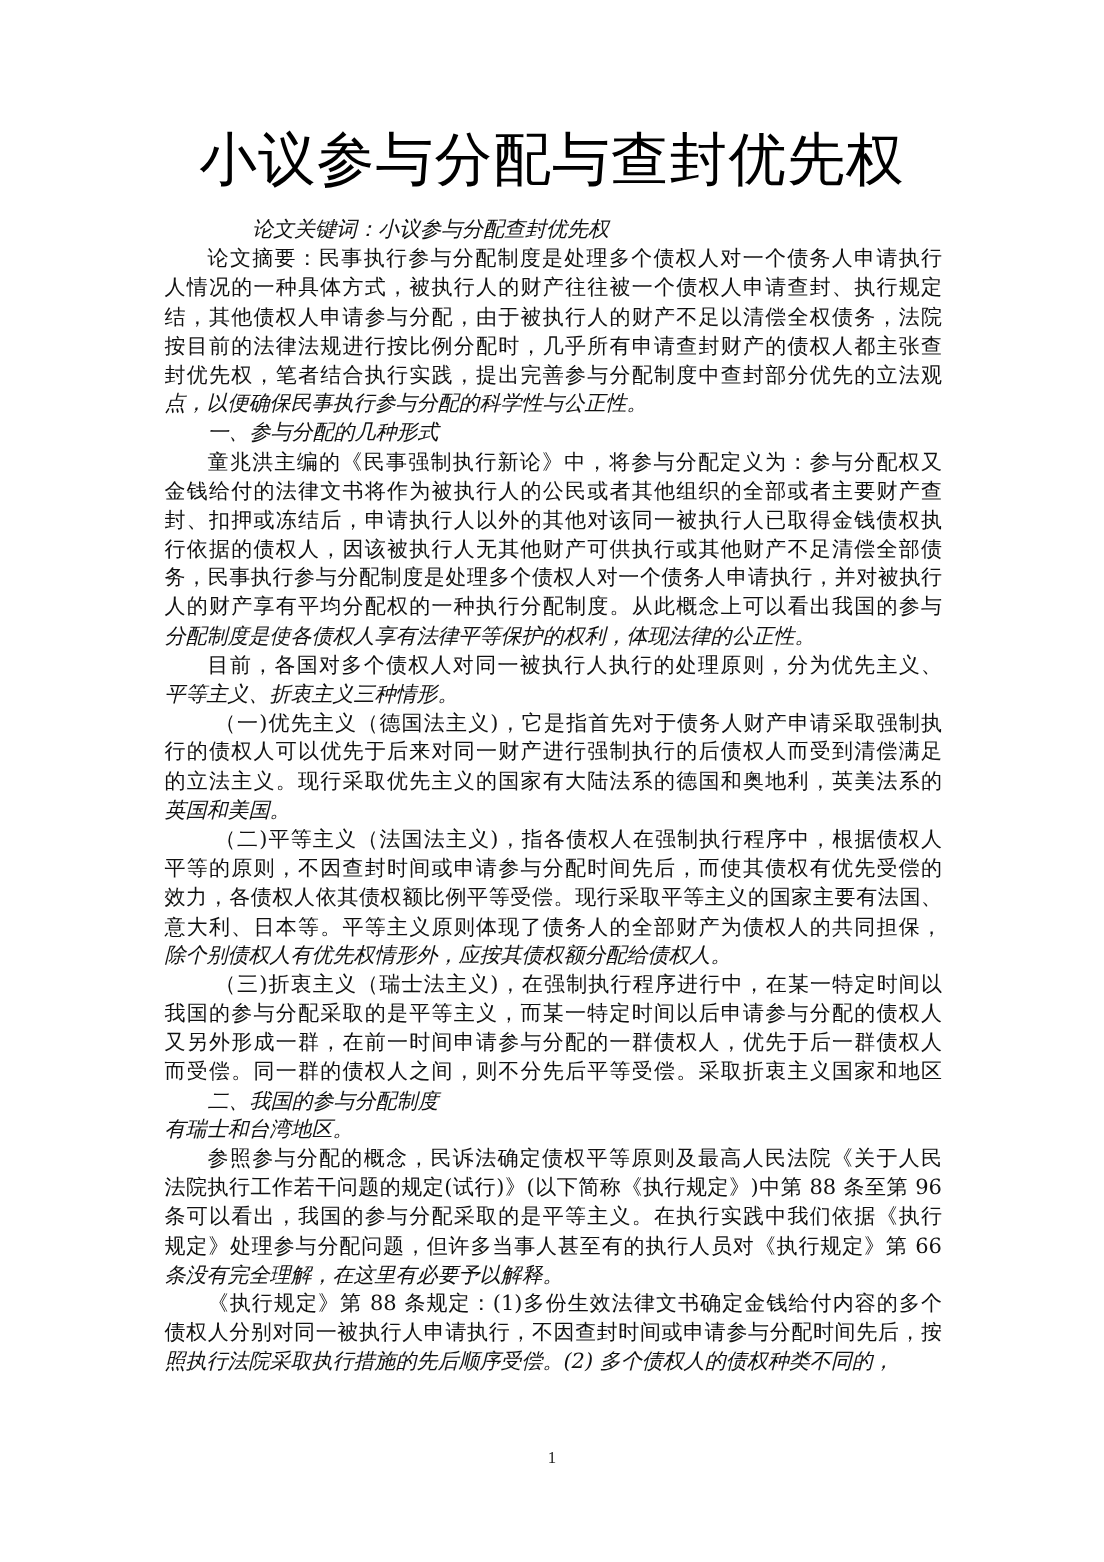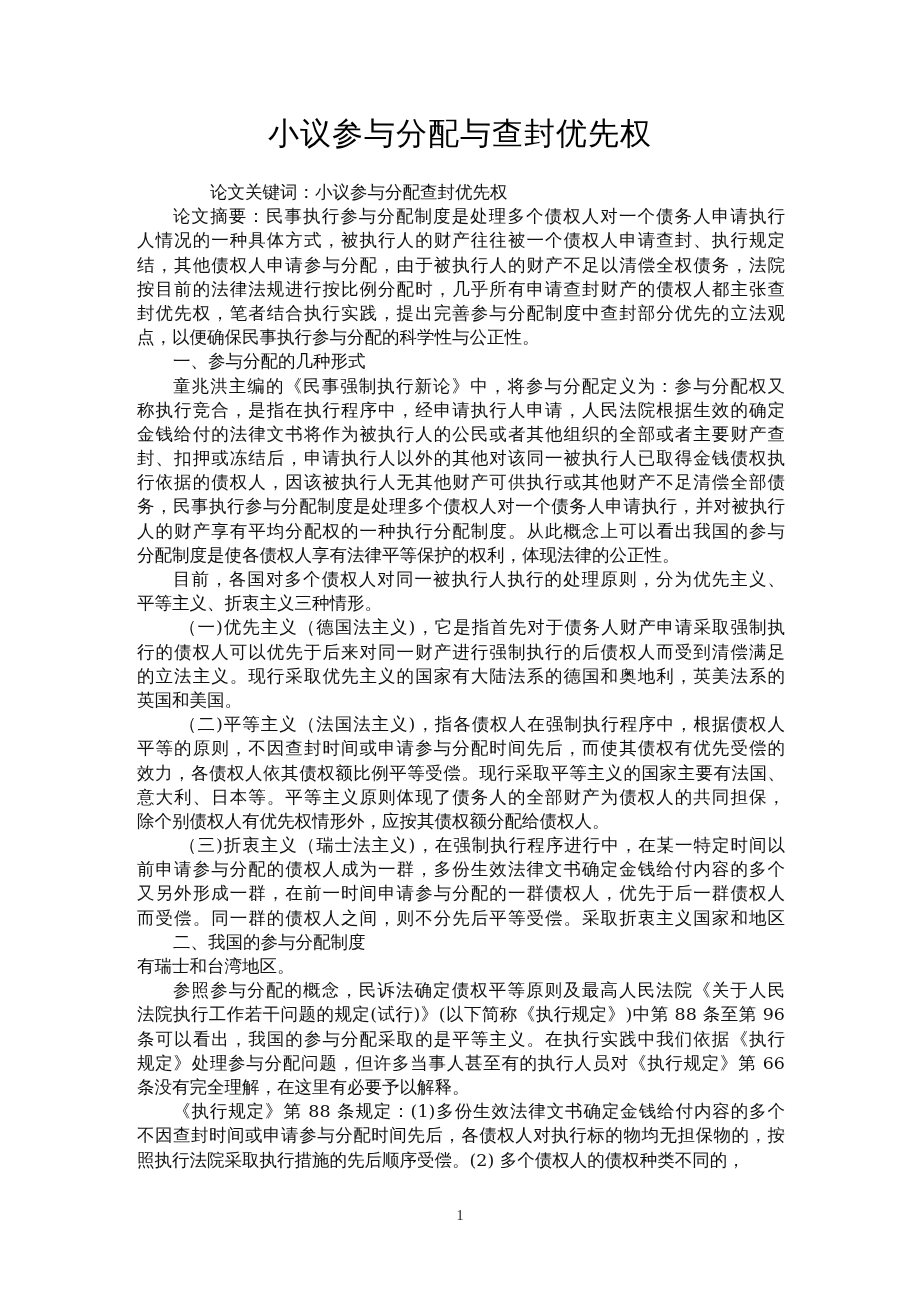--- a/index.html
+++ b/index.html
@@ -1,25 +1,25 @@
 <!DOCTYPE html>
 <html><head>
 <meta charset="utf-8">
 <style>
   html, body { margin: 0; padding: 0; background: #ffffff; }
   body { width: 920px; height: 1302px; position: relative; overflow: hidden;
          font-family: "DejaVu Serif", "Liberation Serif", serif; color: #111; }
   .page { position: absolute; left: 0; top: 0; width: 920px; height: 1302px; background: #fff; }
   .title { position: absolute; left: 0; top: 108px; width: 920px; text-align: center;
-           font-family: "DejaVu Sans", "Liberation Sans", sans-serif; font-size: 31px;
+           font-family: "DejaVu Sans", "Liberation Sans", sans-serif; font-size: 48px;
            letter-spacing: 1px; color: #000; line-height: 50px; }
   .body-text { position: absolute; left: 137px; top: 180px; width: 648px; }
   .line { height: 24.2px; line-height: 24.2px; font-size: 17.5px; white-space: nowrap;
           text-align: justify; text-align-last: justify; overflow: visible; }
-  .line.last { text-align-last: left; }
+  .line.last { text-align-last: left; font-style: italic; }
   .ind { padding-left: 36px; }
   .ind-kw { padding-left: 73px; text-align-last: left; }
   .ind-sub { padding-left: 42px; }
   .page-number { position: absolute; left: 0; top: 1208px; width: 920px; text-align: center;
                  font-family: "Liberation Serif", serif; font-size: 14px; color: #222; }
 </style>
 </head>
 <body>
 
 <div class="page">
@@ -27,47 +27,46 @@
   <div class="body-text" id="body-text">
       <div class="line ind-kw last">论文关键词：小议参与分配查封优先权</div>
       <div class="line ind">论文摘要：民事执行参与分配制度是处理多个债权人对一个债务人申请执行</div>
       <div class="line">人情况的一种具体方式，被执行人的财产往往被一个债权人申请查封、执行规定</div>
       <div class="line">结，其他债权人申请参与分配，由于被执行人的财产不足以清偿全权债务，法院</div>
       <div class="line">按目前的法律法规进行按比例分配时，几乎所有申请查封财产的债权人都主张查</div>
       <div class="line">封优先权，笔者结合执行实践，提出完善参与分配制度中查封部分优先的立法观</div>
       <div class="line last">点，以便确保民事执行参与分配的科学性与公正性。</div>
       <div class="line ind last">一、参与分配的几种形式</div>
       <div class="line ind">童兆洪主编的《民事强制执行新论》中，将参与分配定义为：参与分配权又</div>
-      <div class="line">称执行竞合，是指在执行程序中，经申请执行人申请，人民法院根据生效的确定</div>
       <div class="line">金钱给付的法律文书将作为被执行人的公民或者其他组织的全部或者主要财产查</div>
       <div class="line">封、扣押或冻结后，申请执行人以外的其他对该同一被执行人已取得金钱债权执</div>
       <div class="line">行依据的债权人，因该被执行人无其他财产可供执行或其他财产不足清偿全部债</div>
       <div class="line">务，民事执行参与分配制度是处理多个债权人对一个债务人申请执行，并对被执行</div>
       <div class="line">人的财产享有平均分配权的一种执行分配制度。从此概念上可以看出我国的参与</div>
       <div class="line last">分配制度是使各债权人享有法律平等保护的权利，体现法律的公正性。</div>
       <div class="line ind">目前，各国对多个债权人对同一被执行人执行的处理原则，分为优先主义、</div>
       <div class="line last">平等主义、折衷主义三种情形。</div>
       <div class="line ind-sub">（一)优先主义（德国法主义)，它是指首先对于债务人财产申请采取强制执</div>
       <div class="line">行的债权人可以优先于后来对同一财产进行强制执行的后债权人而受到清偿满足</div>
       <div class="line">的立法主义。现行采取优先主义的国家有大陆法系的德国和奥地利，英美法系的</div>
       <div class="line last">英国和美国。</div>
       <div class="line ind-sub">（二)平等主义（法国法主义)，指各债权人在强制执行程序中，根据债权人</div>
       <div class="line">平等的原则，不因查封时间或申请参与分配时间先后，而使其债权有优先受偿的</div>
       <div class="line">效力，各债权人依其债权额比例平等受偿。现行采取平等主义的国家主要有法国、</div>
       <div class="line">意大利、日本等。平等主义原则体现了债务人的全部财产为债权人的共同担保，</div>
       <div class="line last">除个别债权人有优先权情形外，应按其债权额分配给债权人。</div>
       <div class="line ind-sub">（三)折衷主义（瑞士法主义)，在强制执行程序进行中，在某一特定时间以</div>
-      <div class="line">前申请参与分配的债权人成为一群，多份生效法律文书确定金钱给付内容的多个</div>
+      <div class="line">我国的参与分配采取的是平等主义，而某一特定时间以后申请参与分配的债权人</div>
       <div class="line">又另外形成一群，在前一时间申请参与分配的一群债权人，优先于后一群债权人</div>
       <div class="line">而受偿。同一群的债权人之间，则不分先后平等受偿。采取折衷主义国家和地区</div>
       <div class="line ind last">二、我国的参与分配制度</div>
       <div class="line last">有瑞士和台湾地区。</div>
       <div class="line ind">参照参与分配的概念，民诉法确定债权平等原则及最高人民法院《关于人民</div>
       <div class="line">法院执行工作若干问题的规定(试行)》(以下简称《执行规定》)中第 88 条至第 96</div>
       <div class="line">条可以看出，我国的参与分配采取的是平等主义。在执行实践中我们依据《执行</div>
       <div class="line">规定》处理参与分配问题，但许多当事人甚至有的执行人员对《执行规定》第 66</div>
       <div class="line last">条没有完全理解，在这里有必要予以解释。</div>
       <div class="line ind">《执行规定》第 88 条规定：(1)多份生效法律文书确定金钱给付内容的多个</div>
-      <div class="line">不因查封时间或申请参与分配时间先后，各债权人对执行标的物均无担保物的，按</div>
+      <div class="line">债权人分别对同一被执行人申请执行，不因查封时间或申请参与分配时间先后，按</div>
       <div class="line last">照执行法院采取执行措施的先后顺序受偿。(2) 多个债权人的债权种类不同的，</div>
     </div>
   <div class="page-number">1</div>
 </div>
 
 </body></html>

